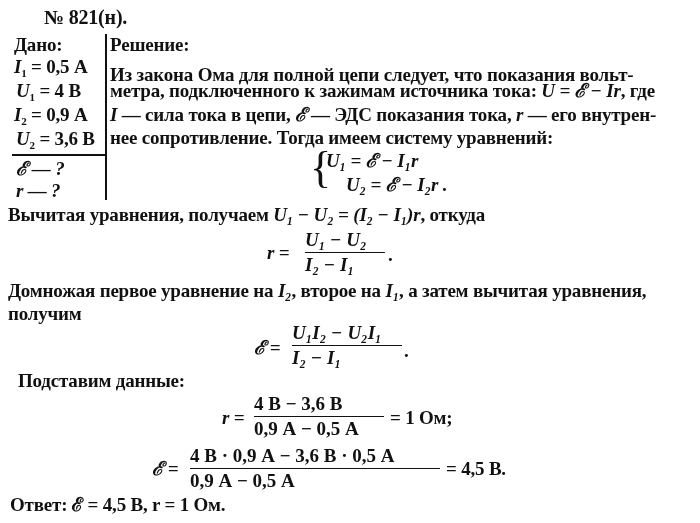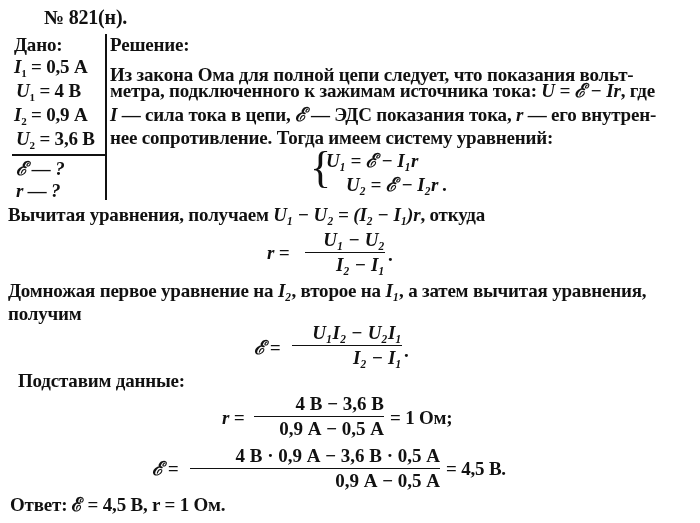--- a/index.html
+++ b/index.html
@@ -2,21 +2,21 @@
 <html><head>
 <meta charset="utf-8">
 <style>
   html, body { margin: 0; padding: 0; background: #ffffff; }
   body { width: 700px; height: 523px; position: relative; overflow: hidden;
          font-family: "Liberation Serif", serif; color: #111; font-weight: bold; }
   .abs { position: absolute; white-space: nowrap; }
   .t { font-size: 19px; line-height: 22px; letter-spacing: -0.2px; }
   i { font-style: italic; }
   sub { font-size: 11px; vertical-align: -4px; line-height: 0; }
-  .frac { position: absolute; text-align: right; font-size: 19px; }
+  .frac { position: absolute; text-align: left; font-size: 19px; }
   .frac .num, .frac .den { display: block; line-height: 22px; }
   .frac .bar { display: block; border-top: 1.5px solid #111; margin: 1px 0; }
   .vline { position: absolute; background: #111; }
   .brace { position: absolute; font-size: 44px; font-weight: normal; line-height: 44px; }
 </style>
 </head>
 <body>
 
 <div class="abs t" style="left:44px;top:6px;font-size:20px;">№ 821(н).</div>
 

